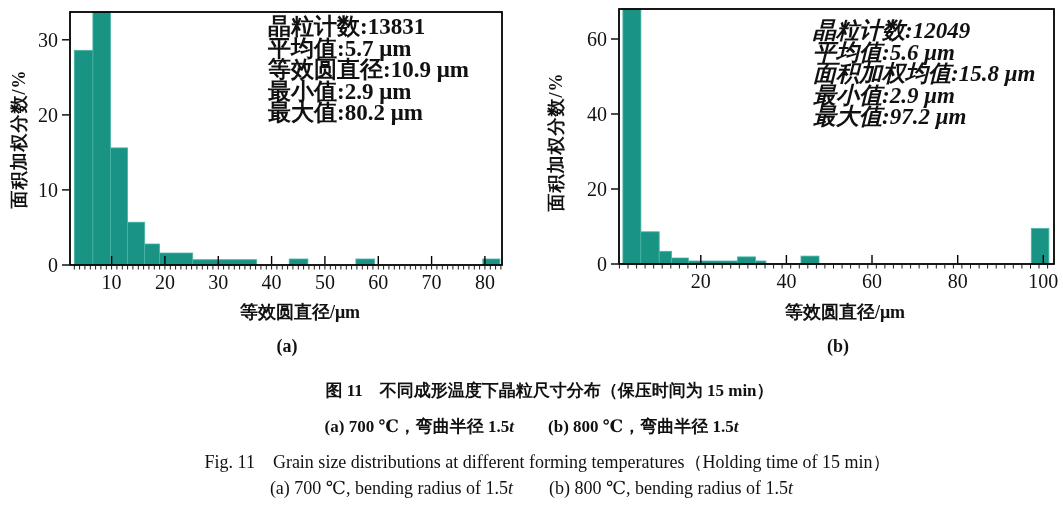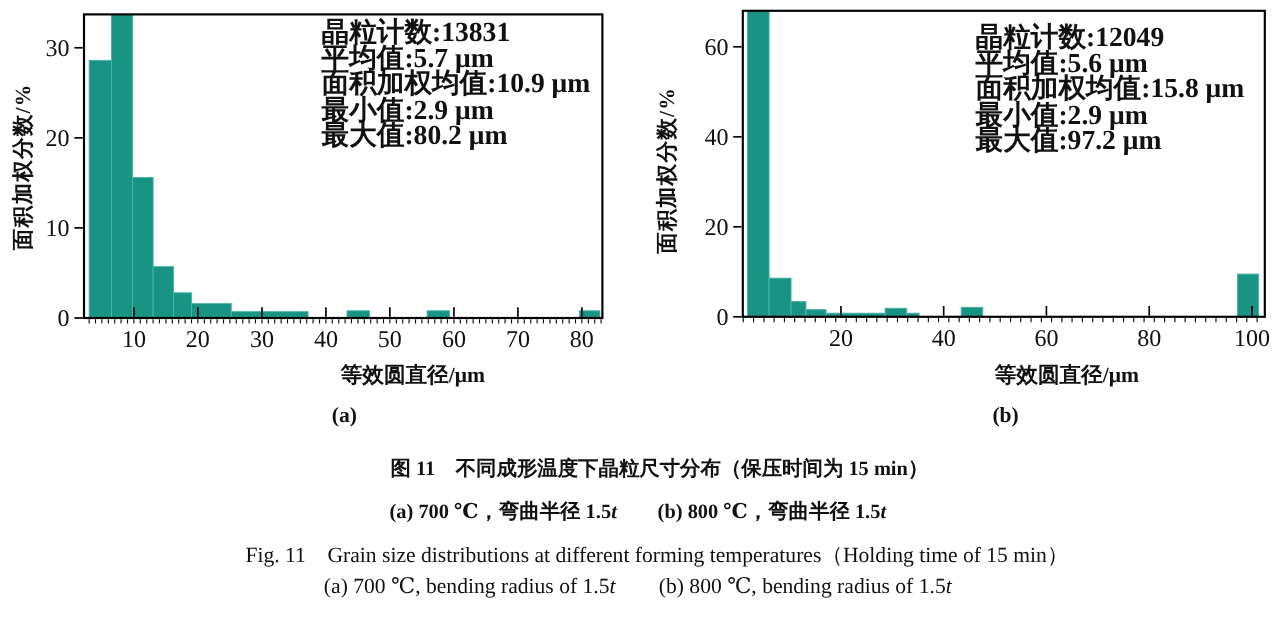--- a/index.html
+++ b/index.html
@@ -7,21 +7,21 @@
     position:relative;width:1063px;height:514px;background:#fff;overflow:hidden;
     font-family:"Liberation Serif","DejaVu Serif",serif;color:#111;
   }
   svg{position:absolute;left:0;top:0;}
   .ylabel{
     position:absolute;transform:translate(-50%,-50%) rotate(-90deg);
     font-size:18px;font-weight:600;white-space:nowrap;letter-spacing:1px;
   }
   .xlabel{
     position:absolute;transform:translate(-50%,0);
-    font-size:18px;font-weight:600;white-space:nowrap;margin-left:44px;
+    font-size:18px;font-weight:600;white-space:nowrap;
   }
   .annot{position:absolute;font-size:23px;font-weight:600;line-height:21.5px;white-space:nowrap;}
   .panel-label{
     position:absolute;transform:translate(-50%,0);
     font-size:18px;font-weight:700;
   }
   .cap{position:absolute;left:0;width:100%;text-align:center;white-space:nowrap;}
   .cap-cn{font-size:17px;font-weight:600;}
   .cap-en{font-size:18px;font-weight:400;}
   .ital{font-style:italic;}
@@ -227,29 +227,29 @@
       <text x="607" y="121.0" text-anchor="end" font-size="20" fill="#111111" font-family="&quot;Liberation Serif&quot;,&quot;DejaVu Serif&quot;,serif">40</text>
       <line x1="618" y1="39.0" x2="611" y2="39.0" stroke="#000000" stroke-width="1.4"></line>
       <text x="607" y="46.0" text-anchor="end" font-size="20" fill="#111111" font-family="&quot;Liberation Serif&quot;,&quot;DejaVu Serif&quot;,serif">60</text>
     </svg>
 
   <div class="ylabel" style="left:19px;top:139px;">面积加权分数/%</div>
   <div class="xlabel" style="left:300px;top:300px;">等效圆直径/μm</div>
   <div class="annot" style="left:268px;top:16px;">
     <div>晶粒计数:13831</div>
     <div>平均值:5.7 μm</div>
-    <div>面积加权均值:10.9 μm</div>
+    <div>等效圆直径:10.9 μm</div>
     <div>最小值:2.9 μm</div>
     <div>最大值:80.2 μm</div>
   </div>
   <div class="panel-label" style="left:287px;top:336px;">(a)</div>
 
   <div class="ylabel" style="left:556px;top:142px;">面积加权分数/%</div>
   <div class="xlabel" style="left:845px;top:300px;">等效圆直径/μm</div>
-  <div class="annot" style="left:813px;top:20px;">
+  <div class="annot" style="left:813px;top:20px;font-style:italic;">
     <div>晶粒计数:12049</div>
     <div>平均值:5.6 μm</div>
     <div>面积加权均值:15.8 μm</div>
     <div>最小值:2.9 μm</div>
     <div>最大值:97.2 μm</div>
   </div>
   <div class="panel-label" style="left:838px;top:336px;">(b)</div>
 
   <div class="cap cap-cn" style="top:379px;margin-left:18px;">图 11　不同成形温度下晶粒尺寸分布（保压时间为 15 min）</div>
   <div class="cap cap-cn" style="top:415px;"><span>(a) 700 ℃，弯曲半径 1.5</span><span class="ital">t</span><span>　　(b) 800 ℃，弯曲半径 1.5</span><span class="ital">t</span></div>

